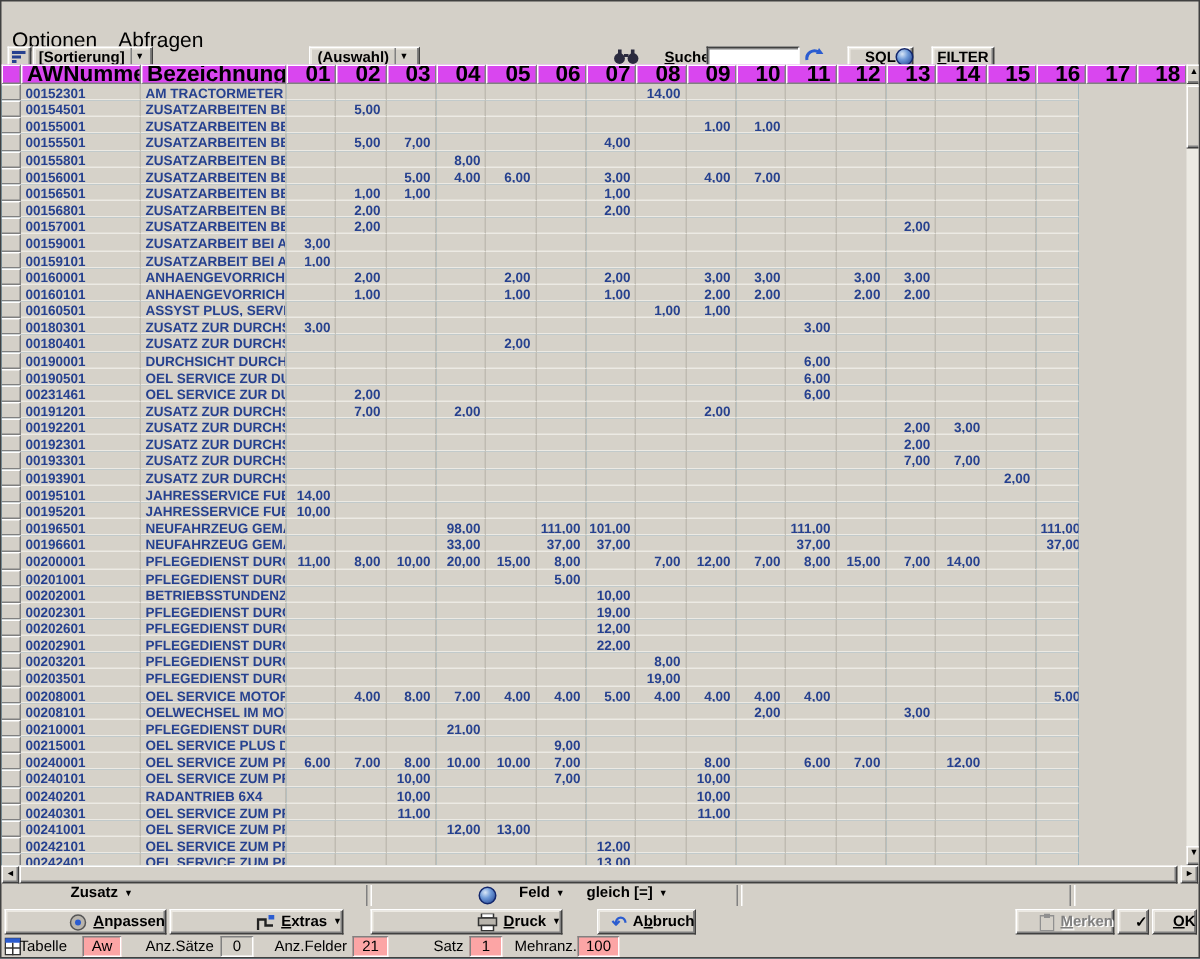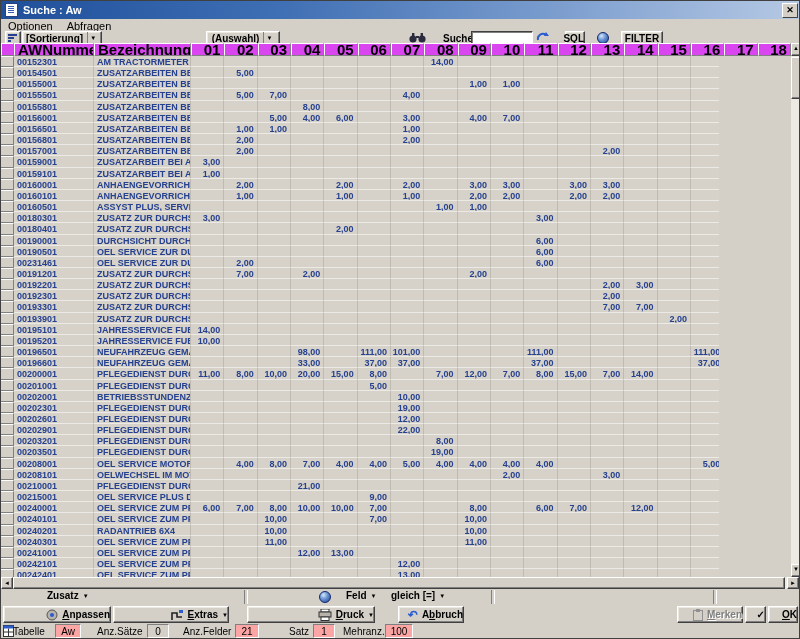--- a/index.html
+++ b/index.html
@@ -11,21 +11,21 @@
     background:linear-gradient(90deg,#1f4f9a 0%,#3f6fb4 35%,#7c9ecf 70%,#b6c9e4 100%);
     display:flex;align-items:center;color:#fff;font-size:11px;font-weight:bold;}
   .titleicon{width:11px;height:12px;margin:0 5px 0 4px;background:#fff;border:1px solid #2a3f7e;
     position:relative;flex:none;}
   .titleicon:before{content:"";position:absolute;left:2px;top:2px;width:6px;height:1px;background:#3a5fae;box-shadow:0 2px 0 #3a5fae,0 4px 0 #3a5fae,0 6px 0 #3a5fae;}
   .closebtn{position:absolute;right:3px;top:2px;width:14px;height:13px;background:#d4d0c8;
     border:1px solid;border-color:#fff #404040 #404040 #fff;color:#000;font-size:9px;line-height:12px;
     text-align:center;font-weight:bold;}
   
   .menubar{position:absolute;left:0;top:18px;width:800px;height:13px;display:flex;align-items:center;
-    font-size:11px;color:#000;}
+    font-size:14px;color:#000;}
   .menuitem{padding:0 7px;}
   
   .toolbar{position:absolute;left:0;top:31px;width:800px;height:11px;font-size:10px;}
   .tbtn{position:absolute;top:-1px;height:14px;background:#d4d0c8;border:1px solid;
     border-color:#fff #404040 #404040 #fff;box-shadow:inset -1px -1px 0 #808080,inset 1px 1px 0 #ece9e2;
     display:flex;align-items:center;justify-content:center;font-weight:bold;font-size:10px;box-sizing:border-box;}
   .arrowsec{border-left:1px solid #808080;margin-left:4px;padding:0 2px;height:100%;display:flex;align-items:center;}
   .dd{font-size:6px;line-height:6px;}
   .sunkeninput{position:absolute;background:#fff;border:1px solid;border-color:#404040 #fff #fff #404040;
     box-shadow:inset 1px 1px 0 #808080;height:14px;box-sizing:border-box;font-size:10px;padding:0 2px;}
@@ -77,25 +77,20 @@
   .sfield.gray{background:#d4d0c8;}
   .slabel{position:absolute;top:3px;color:#000;}
   svg{display:block;}
   u{text-decoration:underline;}
 </style>
 </head>
 <body>
 
 <div class="win">
 
-  <div class="titlebar">
-    <span class="titleicon"></span>
-    <span>Suche : Aw</span>
-    <span class="closebtn">✕</span>
-  </div>
 
   <div class="menubar">
     <span class="menuitem">Optionen</span>
     <span class="menuitem">Abfragen</span>
   </div>
 
   <div class="toolbar">
     <div class="tbtn" style="left:4px;width:16px;">
       <svg width="10" height="9" viewBox="0 0 10 9">
         <rect x="0" y="0" width="9" height="2" fill="#26418f"></rect>
@@ -121,21 +116,21 @@
       <rect x="3" y="1" width="2.4" height="4" fill="#2b2b3f"></rect>
       <rect x="11.6" y="1" width="2.4" height="4" fill="#2b2b3f"></rect>
       <rect x="7" y="4" width="3" height="2" fill="#2b2b3f"></rect>
     </svg>
     <span class="lbl" style="left:442px;top:1px;"><u>S</u>uche</span>
     <input class="sunkeninput" style="left: 470px; top: -1px; width: 62px;" value="">
     <svg style="position:absolute;left:535px;top:0px;" width="13" height="12" viewBox="0 0 13 12">
       <path d="M2 8 A5 5 0 0 1 10 3" stroke="#2b5cd0" stroke-width="2" fill="none"></path>
       <path d="M10 0 L13 4 L8 4 Z" fill="#2b5cd0"></path>
     </svg>
-    <div class="tbtn" style="left:564px;width:20px;justify-content:flex-end;">
+    <div class="tbtn" style="left:564px;width:44px;">
       <span>SQL</span>
     </div>
     <div class="sphere" style="position:absolute;left:596px;top:0px;"></div>
     <div class="tbtn" style="left:620px;width:42px;">
       <span><u>F</u>ILTER</span>
     </div>
   </div>
 
   <div class="thead">
     <div class="hcell hgut"></div>

